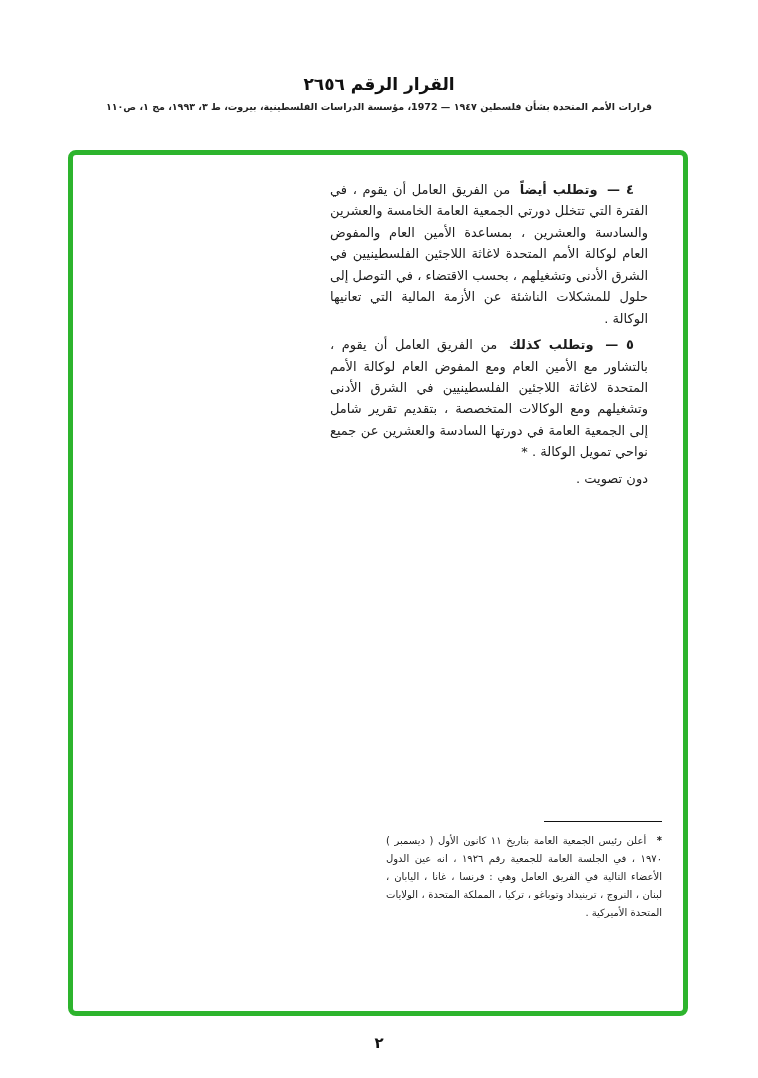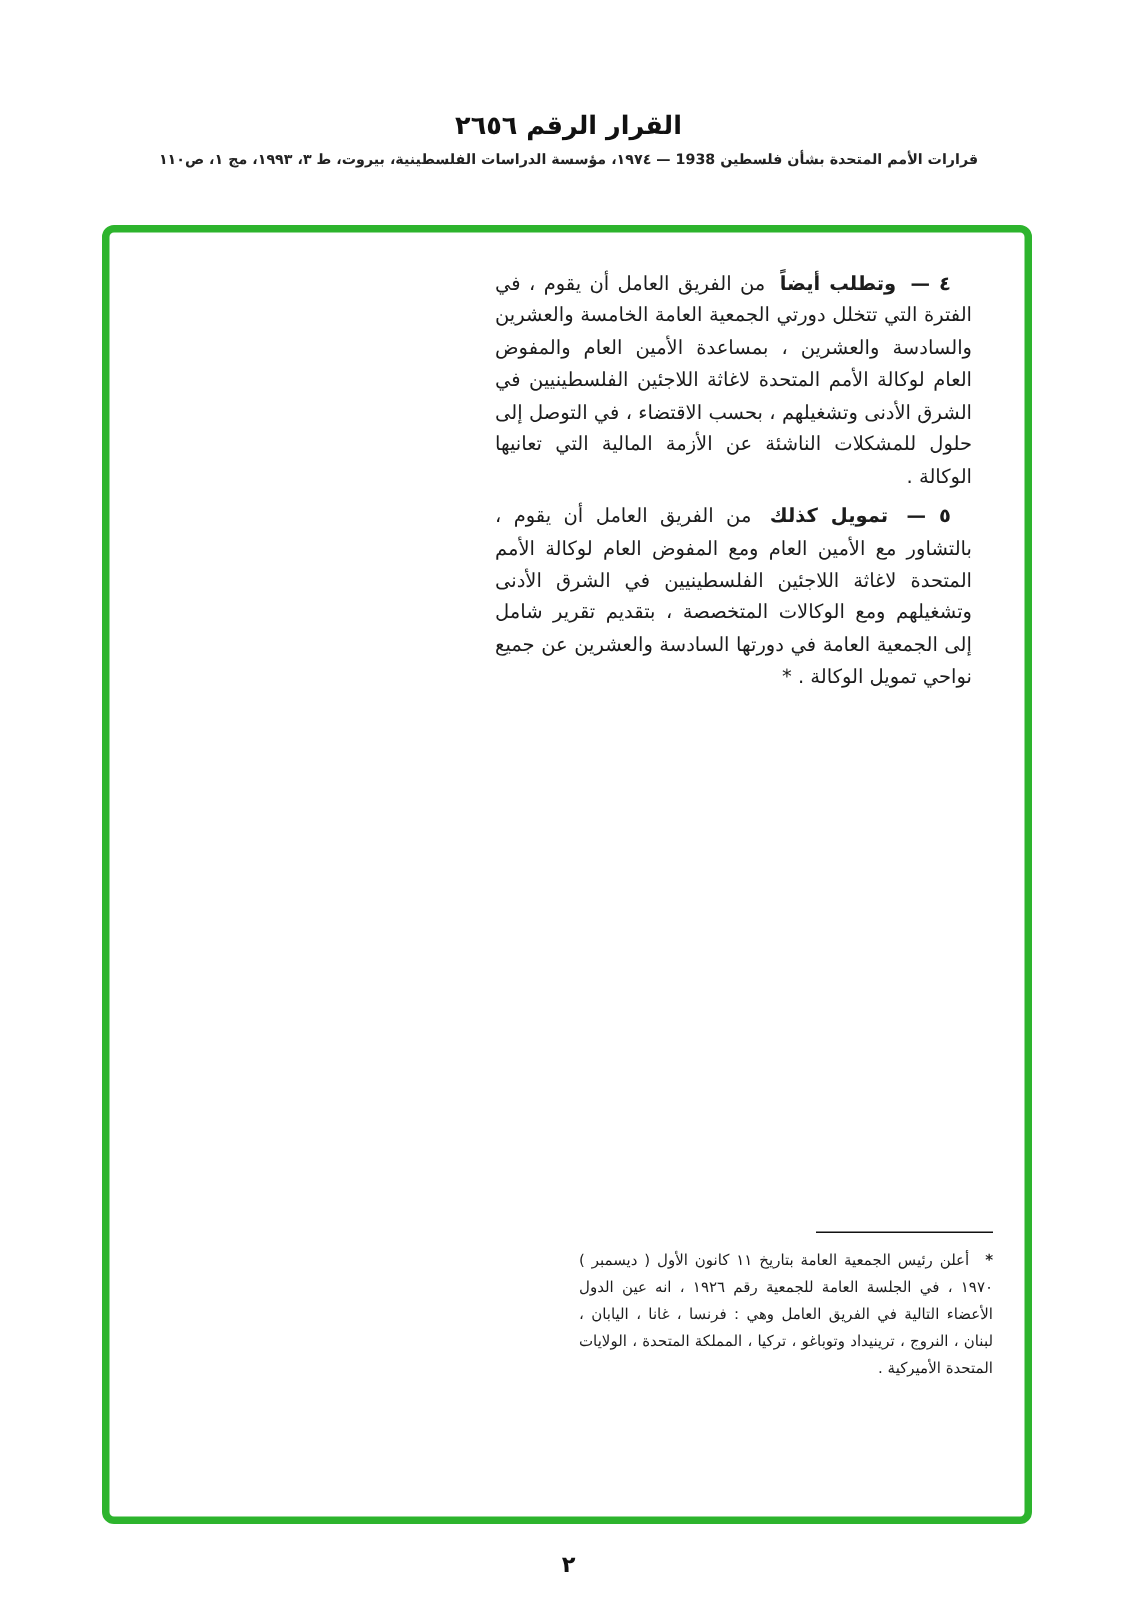--- a/index.html
+++ b/index.html
@@ -100,39 +100,40 @@
     color: #111;
   }
 </style>
 </head>
 <body>
 
 <div class="sheet">
 
   <header class="doc-header">
     <h1 class="doc-title">القرار الرقم  ٢٦٥٦</h1>
-    <p class="doc-subtitle">قرارات الأمم المتحدة بشأن فلسطين 1938 — ١٩٧٤، مؤسسة الدراسات الفلسطينية، بيروت، ط ٣، ١٩٩٣، مج ١، ص١١٠</p>
+    <p class="doc-subtitle">قرارات الأمم المتحدة بشأن فلسطين ١٩٤٧ — 1972، مؤسسة الدراسات الفلسطينية، بيروت، ط ٣، ١٩٩٣، مج ١، ص١١٠</p>
   </header>
 
   <div class="green-frame">
 
     <div class="text-column">
 
       <p class="para">
         <span class="para-num">٤ —</span>
         <span class="para-lead">وتطلب أيضاً</span>
         <span>من الفريق العامل أن يقوم ، في الفترة التي تتخلل دورتي الجمعية العامة الخامسة والعشرين والسادسة والعشرين ، بمساعدة الأمين العام والمفوض العام لوكالة الأمم المتحدة لاغاثة اللاجئين الفلسطينيين في الشرق الأدنى وتشغيلهم ، بحسب الاقتضاء ، في التوصل إلى حلول للمشكلات الناشئة عن الأزمة المالية التي تعانيها الوكالة .</span>
       </p>
 
       <p class="para">
         <span class="para-num">٥ —</span>
-        <span class="para-lead">تمويل كذلك</span>
+        <span class="para-lead">وتطلب كذلك</span>
         <span>من الفريق العامل أن يقوم ، بالتشاور مع الأمين العام ومع المفوض العام لوكالة الأمم المتحدة لاغاثة اللاجئين الفلسطينيين في الشرق الأدنى وتشغيلهم ومع الوكالات المتخصصة ، بتقديم تقرير شامل إلى الجمعية العامة في دورتها السادسة والعشرين عن جميع نواحي تمويل الوكالة . *</span>
       </p>
 
+      <p class="closing">دون تصويت .</p>
 
     </div>
 
     <div class="footnote">
       <hr class="footnote-rule">
       <div class="footnote-body">
         <span class="footnote-marker">*</span>
         <span>أعلن رئيس الجمعية العامة بتاريخ ١١ كانون الأول ( ديسمبر ) ١٩٧٠ ، في الجلسة العامة للجمعية رقم ١٩٢٦ ، انه عين الدول الأعضاء التالية في الفريق العامل وهي : فرنسا ، غانا ، اليابان ، لبنان ، النروج ، ترينيداد وتوباغو ، تركيا ، المملكة المتحدة ، الولايات المتحدة الأميركية .</span>
       </div>
     </div>

